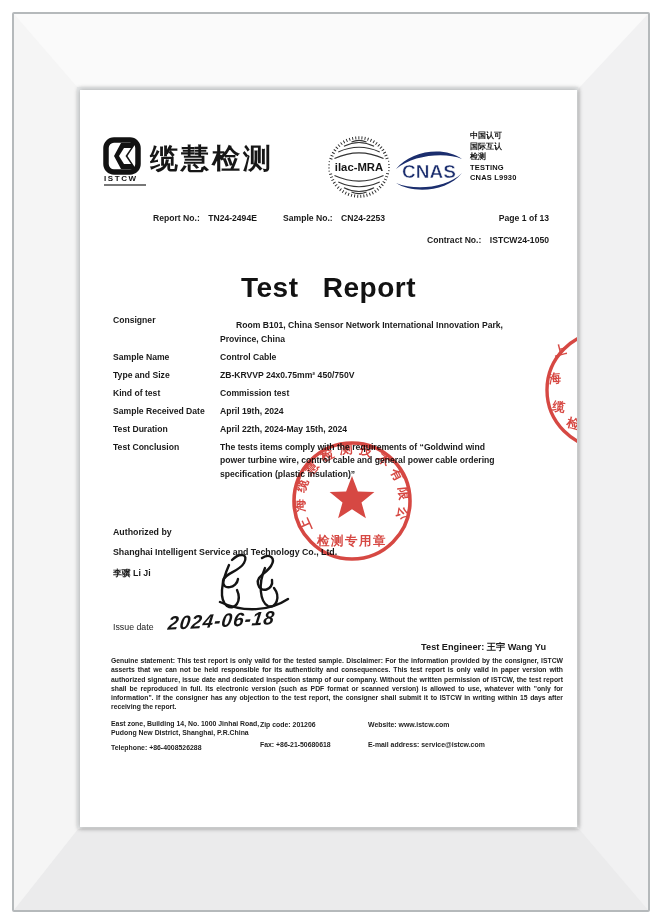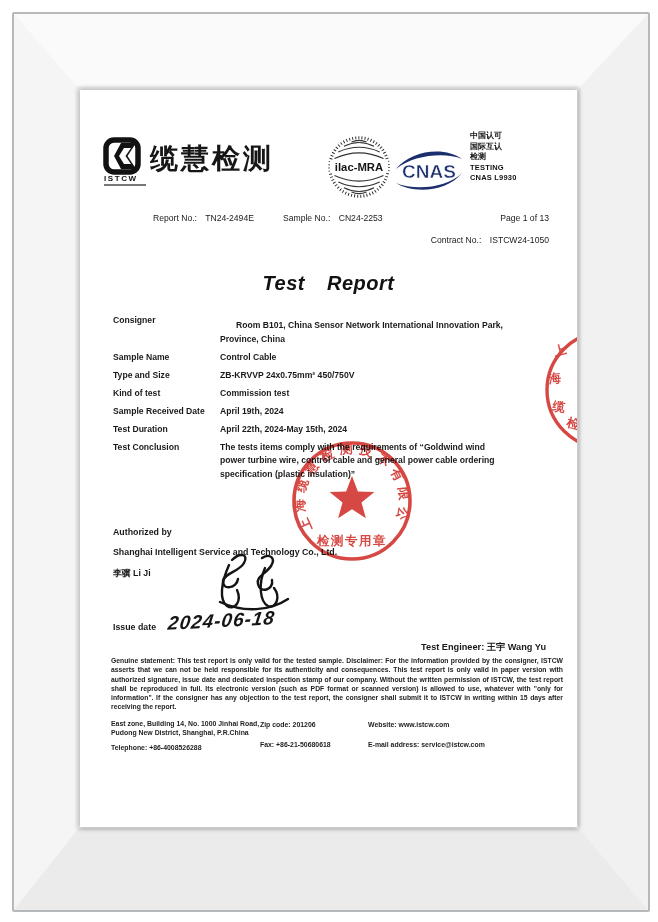--- a/index.html
+++ b/index.html
@@ -26,44 +26,44 @@
   .logo-mark{left:22px;top:46px;width:40px;height:40px;}
   .logo-word{left:24px;top:84px;font-size:8px;font-weight:bold;letter-spacing:1.6px;color:#111;}
   .logo-tagline{left:24px;top:94px;width:42px;height:2px;background:#777;}
   .logo-cn{left:70px;top:50px;font-size:28px;font-weight:bold;color:#161616;letter-spacing:3px;}
   .ilac{left:246px;top:44px;}
   .cnas{left:313px;top:58px;}
   .accred{left:390px;top:41px;line-height:10.5px;font-size:8px;font-weight:bold;color:#111;}
   .accred .lat{font-size:7.5px;letter-spacing:.2px;}
 
   
-  .meta{font-size:8.6px;font-weight:normal;padding-left:40px;}
+  .meta{font-size:8.6px;font-weight:bold;padding-left:40px;}
   .m-report{left:33px;top:123px;}
   .m-sample{left:163px;top:123px;}
   .m-page{right:28px;top:123px;}
   .m-contract{right:28px;top:145px;}
   .meta .sep{display:inline-block;width:6px;}
 
   
-  .title{left:0;top:182px;width:100%;text-align:center;font-size:20px;font-weight:bold;
-         letter-spacing:.5px;word-spacing:16px;color:#121212;font-style:italic;}
+  .title{left:0;top:182px;width:100%;text-align:center;font-size:28px;font-weight:bold;
+         letter-spacing:.5px;word-spacing:16px;color:#121212;}
 
   
   #info-rows{position:absolute;left:33px;top:224px;width:446px;}
   .row{display:flex;margin-bottom:4.5px;font-size:8.6px;font-weight:bold;}
   .row .lbl{width:107px;flex:none;line-height:13.5px;}
   .row .val{flex:1;line-height:13.5px;}
   .row .vline.gap{margin-top:5px;margin-left:16px;}
 
   
   .auth-label{left:33px;top:437px;font-size:8.8px;font-weight:bold;}
   .auth-company{left:33px;top:457px;font-size:8.8px;font-weight:bold;}
   .auth-signer{left:33px;top:478px;font-size:8.8px;font-weight:bold;}
   .sig-svg{left:122px;top:460px;}
-  .issue{left:33px;top:532px;font-size:8.8px;font-weight:bold;}
+  .issue{left:33px;top:532px;font-size:8.8px;font-weight:normal;}
   .handwrite{left:88px;top:520px;font-size:19px;font-weight:bold;font-style:italic;
              transform:rotate(-3deg) skewX(-10deg);letter-spacing:1px;color:#151515;}
   .engineer{right:31px;top:551px;font-size:9.2px;font-weight:bold;}
 
   
   .statement{left:31px;top:566px;width:452px;font-size:6.8px;line-height:9.3px;
              font-weight:bold;color:#222;text-align:justify;}
 
   
   .footer{font-size:6.9px;font-weight:bold;color:#1d1d1d;line-height:9px;}

